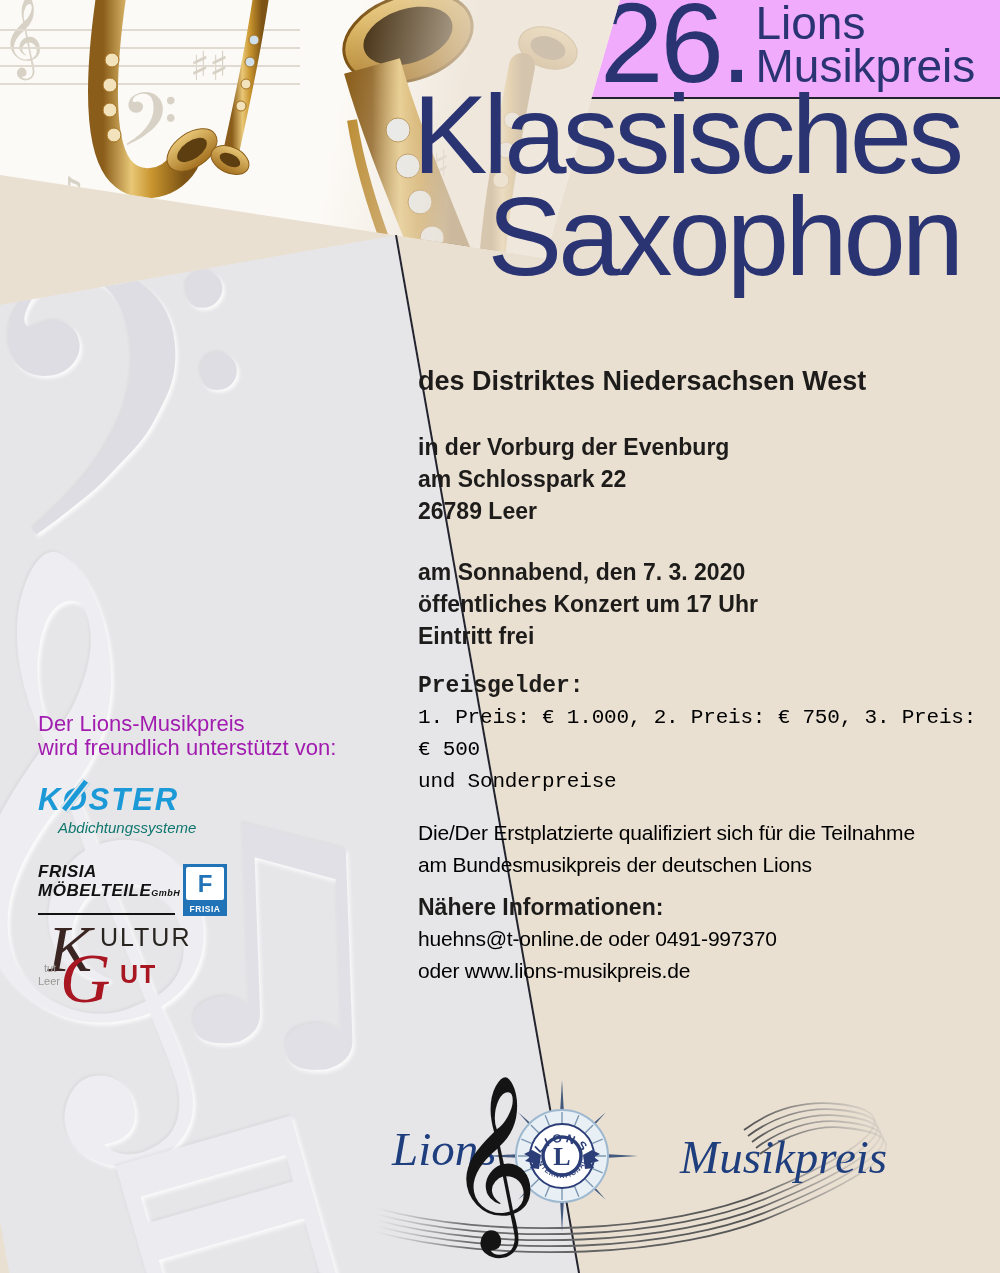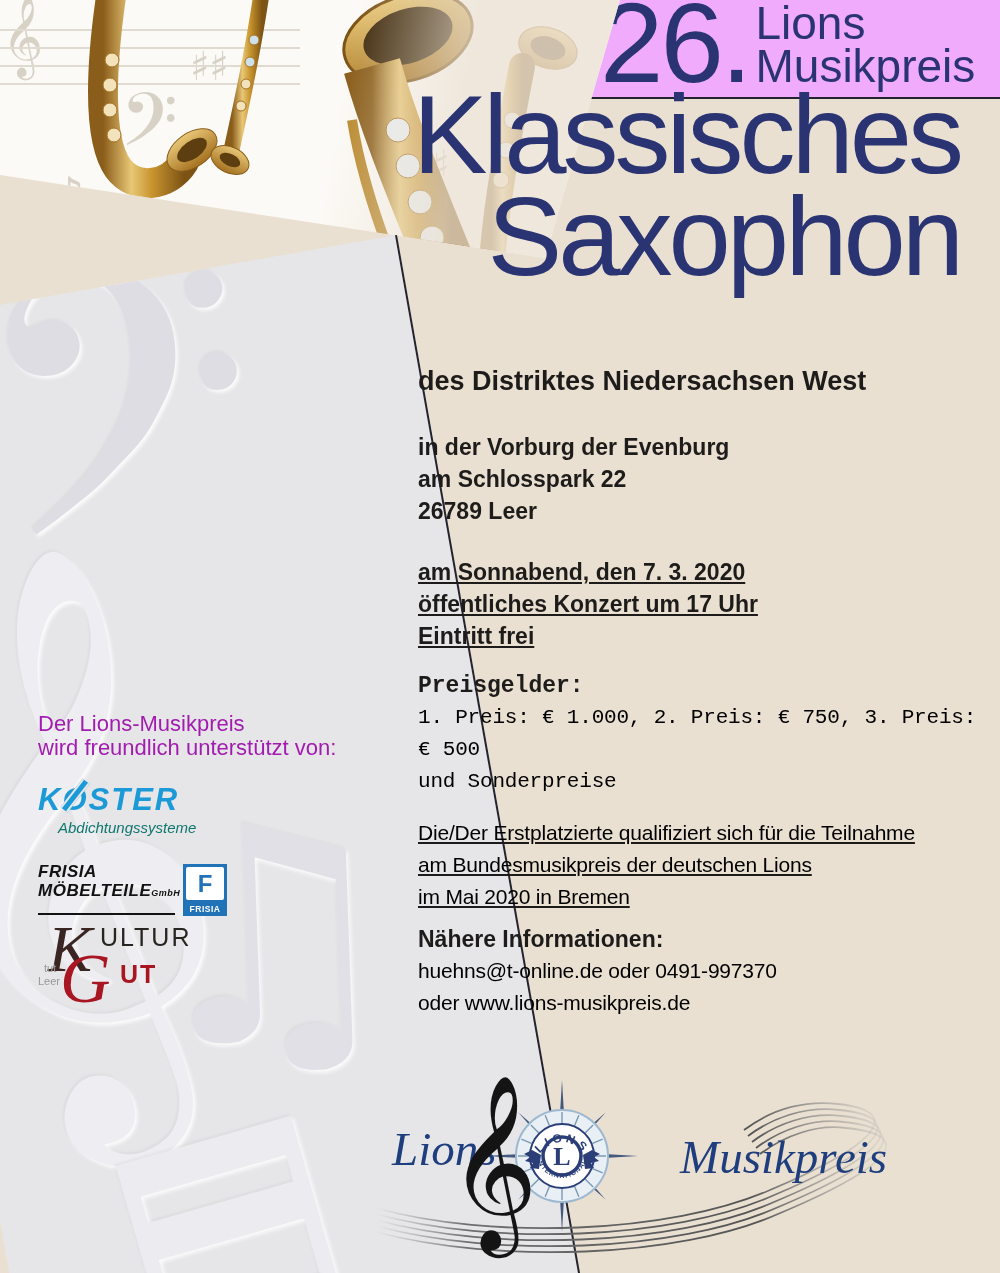--- a/index.html
+++ b/index.html
@@ -33,21 +33,21 @@
                 color:#2B3473;font-weight:300;line-height:102px;}
   .poster-title .t1{font-size:112px;letter-spacing:-4px;}
   .poster-title .t2{font-size:112px;letter-spacing:-4px;}
 
   
   .main-info{position:absolute;left:418px;top:366px;width:575px;color:#1D1C1A;}
   .subtitle{font-size:27px;font-weight:bold;margin:0 0 34px 0;}
   .b-line{font-size:23px;font-weight:bold;line-height:32px;}
   .r-line{font-size:21px;font-weight:normal;line-height:32px;color:#000000;letter-spacing:-.2px;}
   .blk{margin:0 0 29px 0;}
-  .blk-tight{margin:0 0 10px 0;text-decoration:underline;}
+  .blk-tight{margin:0 0 10px 0;}
   .blk-mid{margin:18px 0 19px 0;font-family:Liberation Mono, monospace;}
 
   
   .supporters-intro{position:absolute;left:38px;top:712px;font-size:22px;line-height:24px;color:#a21caf;}
   .koster{position:absolute;left:38px;top:782px;}
   .koster-word{font-size:31px;font-weight:bold;color:#1B9AD7;letter-spacing:2px;font-style:italic;}
   .k-o{position:relative;display:inline-block;}
   .k-o .slash{position:absolute;left:-5px;top:9px;width:36px;height:5px;background:#1B9AD7;
               border-top:2px solid #E9E9EC;border-bottom:2px solid #E9E9EC;
               transform:rotate(-52deg);}
@@ -193,21 +193,20 @@
 
     <div class="blk-mid">
       <div class="b-line">Preisgelder:</div>
       <div class="r-line">1. Preis: € 1.000, 2. Preis: € 750, 3. Preis: € 500</div>
       <div class="r-line">und Sonderpreise</div>
     </div>
 
     <div class="blk-tight">
       <div class="r-line">Die/Der Erstplatzierte qualifiziert sich für die Teilnahme</div>
       <div class="r-line">am Bundesmusikpreis der deutschen Lions</div>
-      <div class="r-line">im Mai 2020 in Bremen</div>
     </div>
 
     <div>
       <div class="b-line">Nähere Informationen:</div>
       <div class="r-line">huehns@t-online.de oder 0491-997370</div>
       <div class="r-line">oder www.lions-musikpreis.de</div>
     </div>
   </div>
 
   <div class="supporters-intro">

